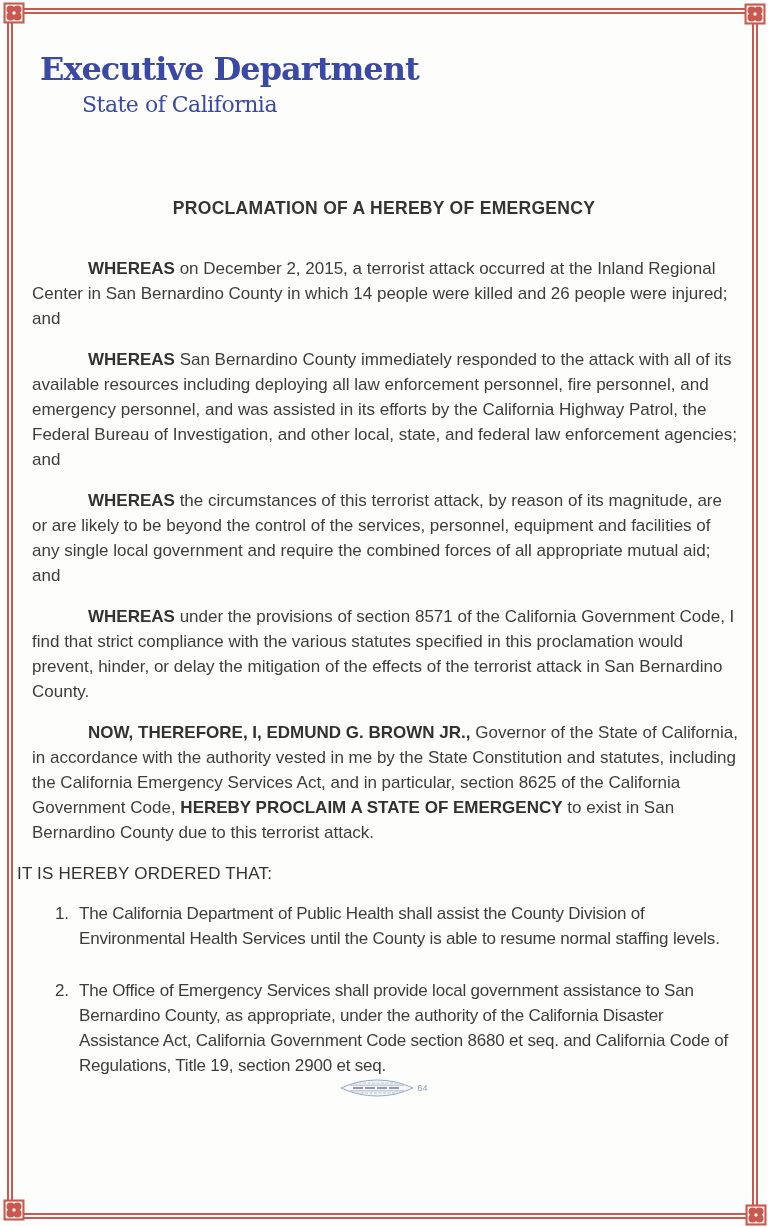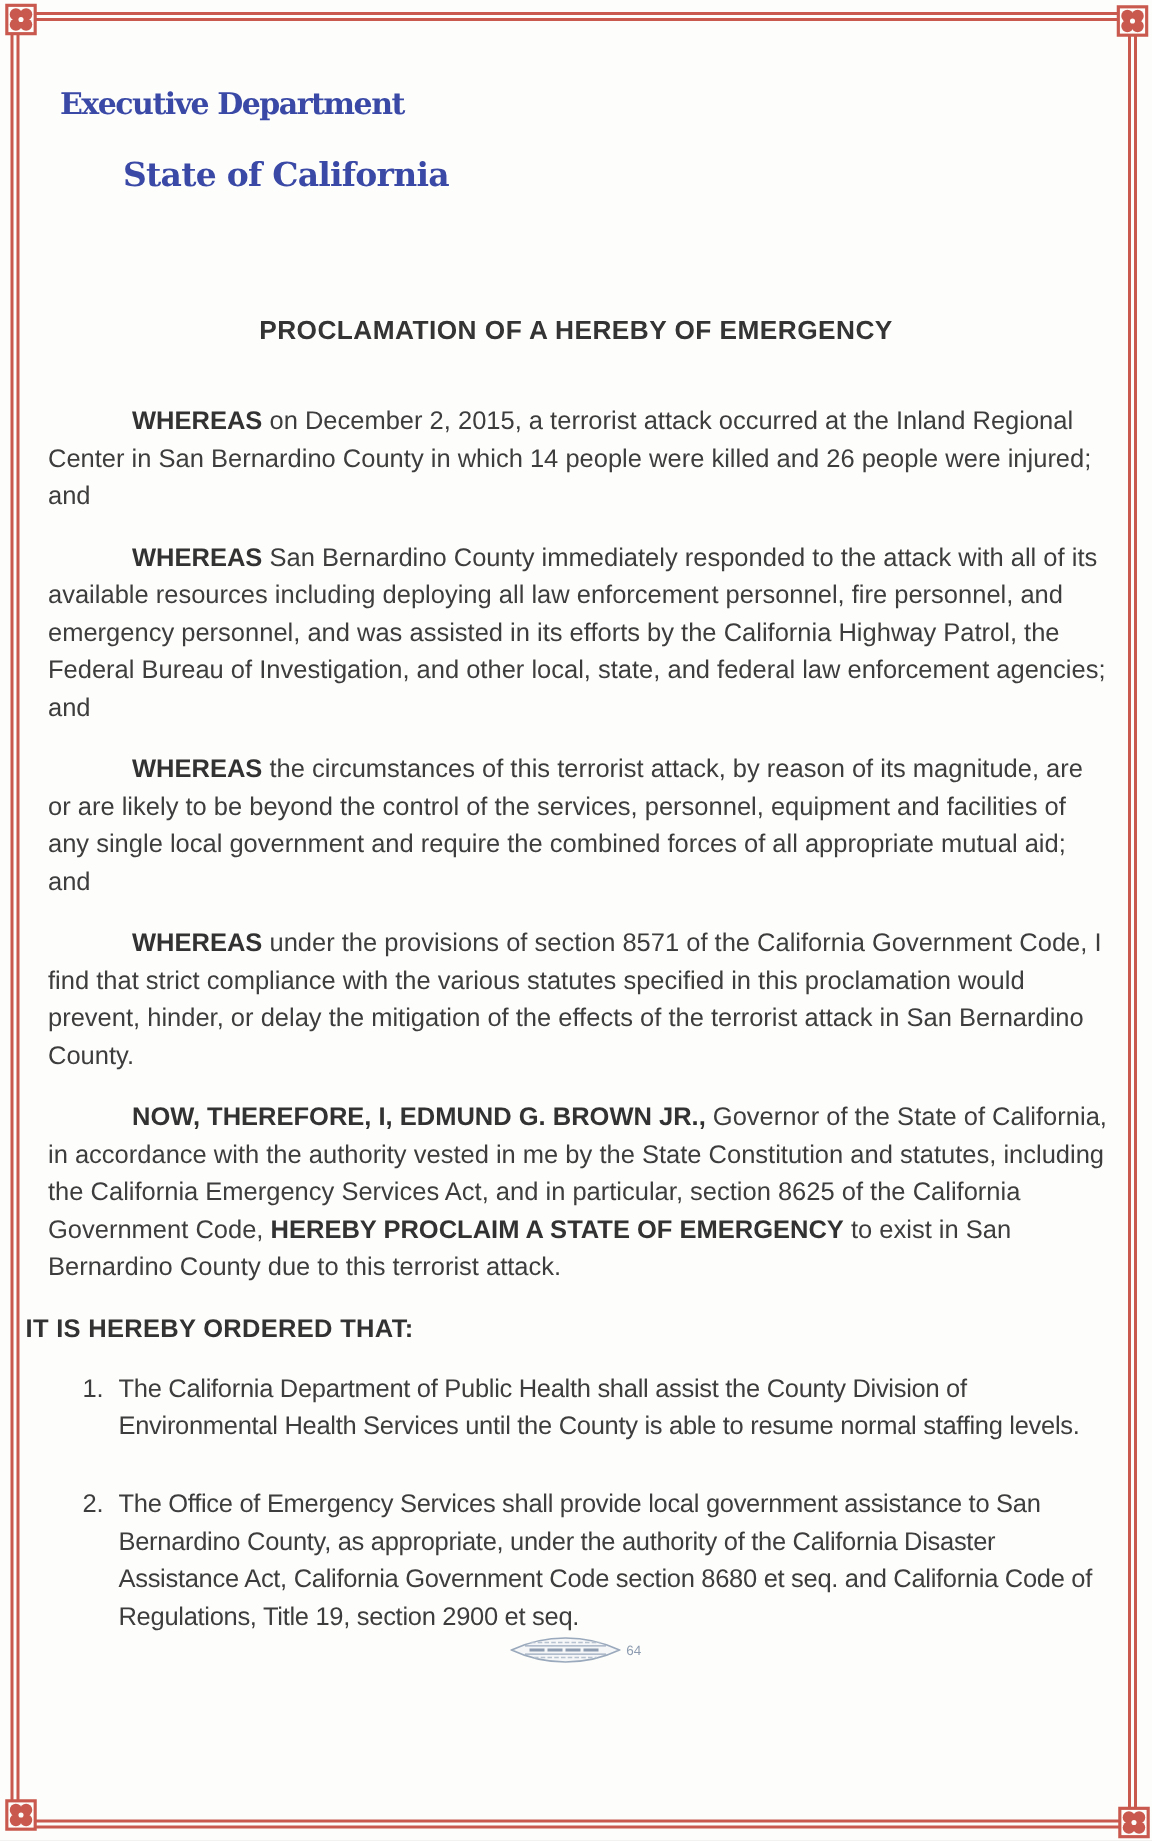--- a/index.html
+++ b/index.html
@@ -26,34 +26,34 @@
   .rosette { position: absolute; width: 22px; height: 22px; }
   .rosette.tl { top: 2px;  left: 3px; }
   .rosette.tr { top: 3px;  right: 2px; }
   .rosette.bl { bottom: 6px; left: 3px; }
   .rosette.br { bottom: 1px; right: 1px; }
 
   .letterhead { padding: 50px 0 0 40px; }
   .dept-name {
     font-family: "DejaVu Serif", serif;
     font-weight: bold;
-    font-size: 20px;
+    font-size: 32px;
     line-height: 38px;
     letter-spacing: -1px;
     color: #3a49a6;
   }
   .state-name {
     font-family: "DejaVu Serif", serif;
-    font-weight: bold;
+    font-weight: normal;
     font-size: 22px;
     line-height: 30px;
     letter-spacing: -0.5px;
     color: #3a49a6;
     margin-left: 42px;
-    margin-top: 14px;
+    margin-top: 2px;
   }
 
   .doc-title {
     margin: 76px 0 0 0;
     text-align: center;
     font-size: 17.5px;
     font-weight: bold;
     letter-spacing: 0.3px;
     line-height: 24px;
     color: #343434;
@@ -64,21 +64,21 @@
     padding: 0 27px 0 17px;
     font-size: 17px;
     line-height: 25px;
   }
 
   .para { margin: 0 0 16px 15px; text-indent: 56px; }
   .para b { color: #323232; }
 
   .ordered-heading {
     font-size: 17px;
-    font-weight: bold;
+    font-weight: normal;
     color: #323232;
     letter-spacing: 0.2px;
     margin: 12px 0 0 0;
     line-height: 25px;
   }
 
   .order-list { margin: 15px 0 0 0; padding: 0 0 0 38px; list-style: none; }
   .order-list li { display: flex; margin: 0 0 27px 0; letter-spacing: -0.2px; }
   .order-list li:last-child { margin-bottom: 0; }
   .order-list .num { flex: none; width: 24px; }

